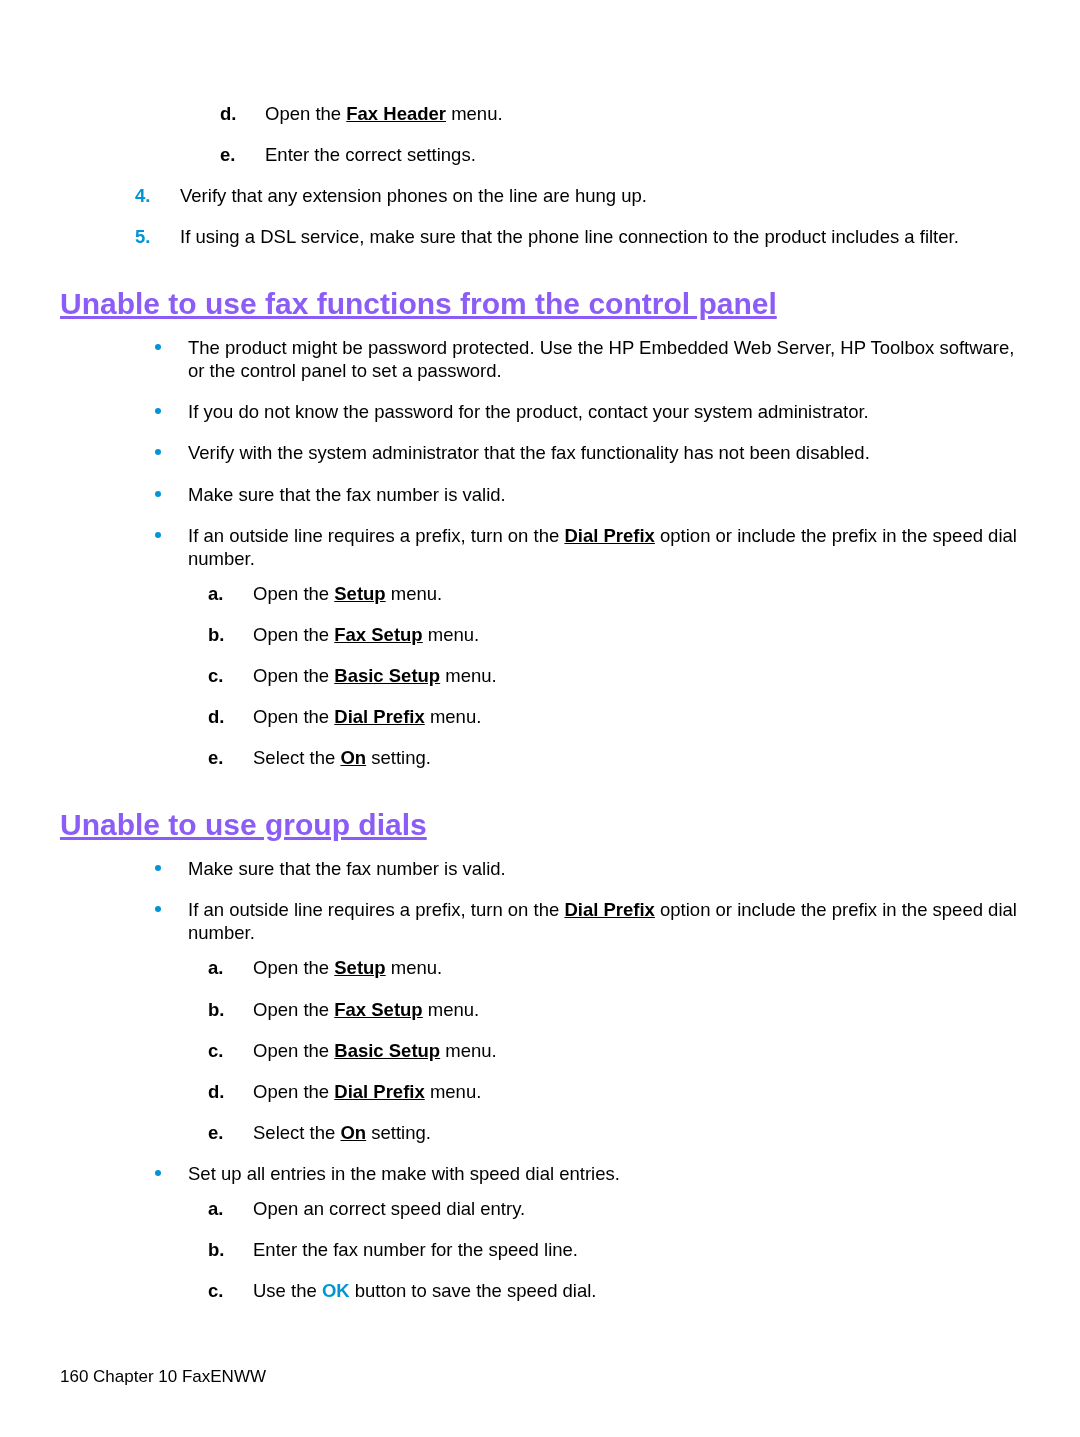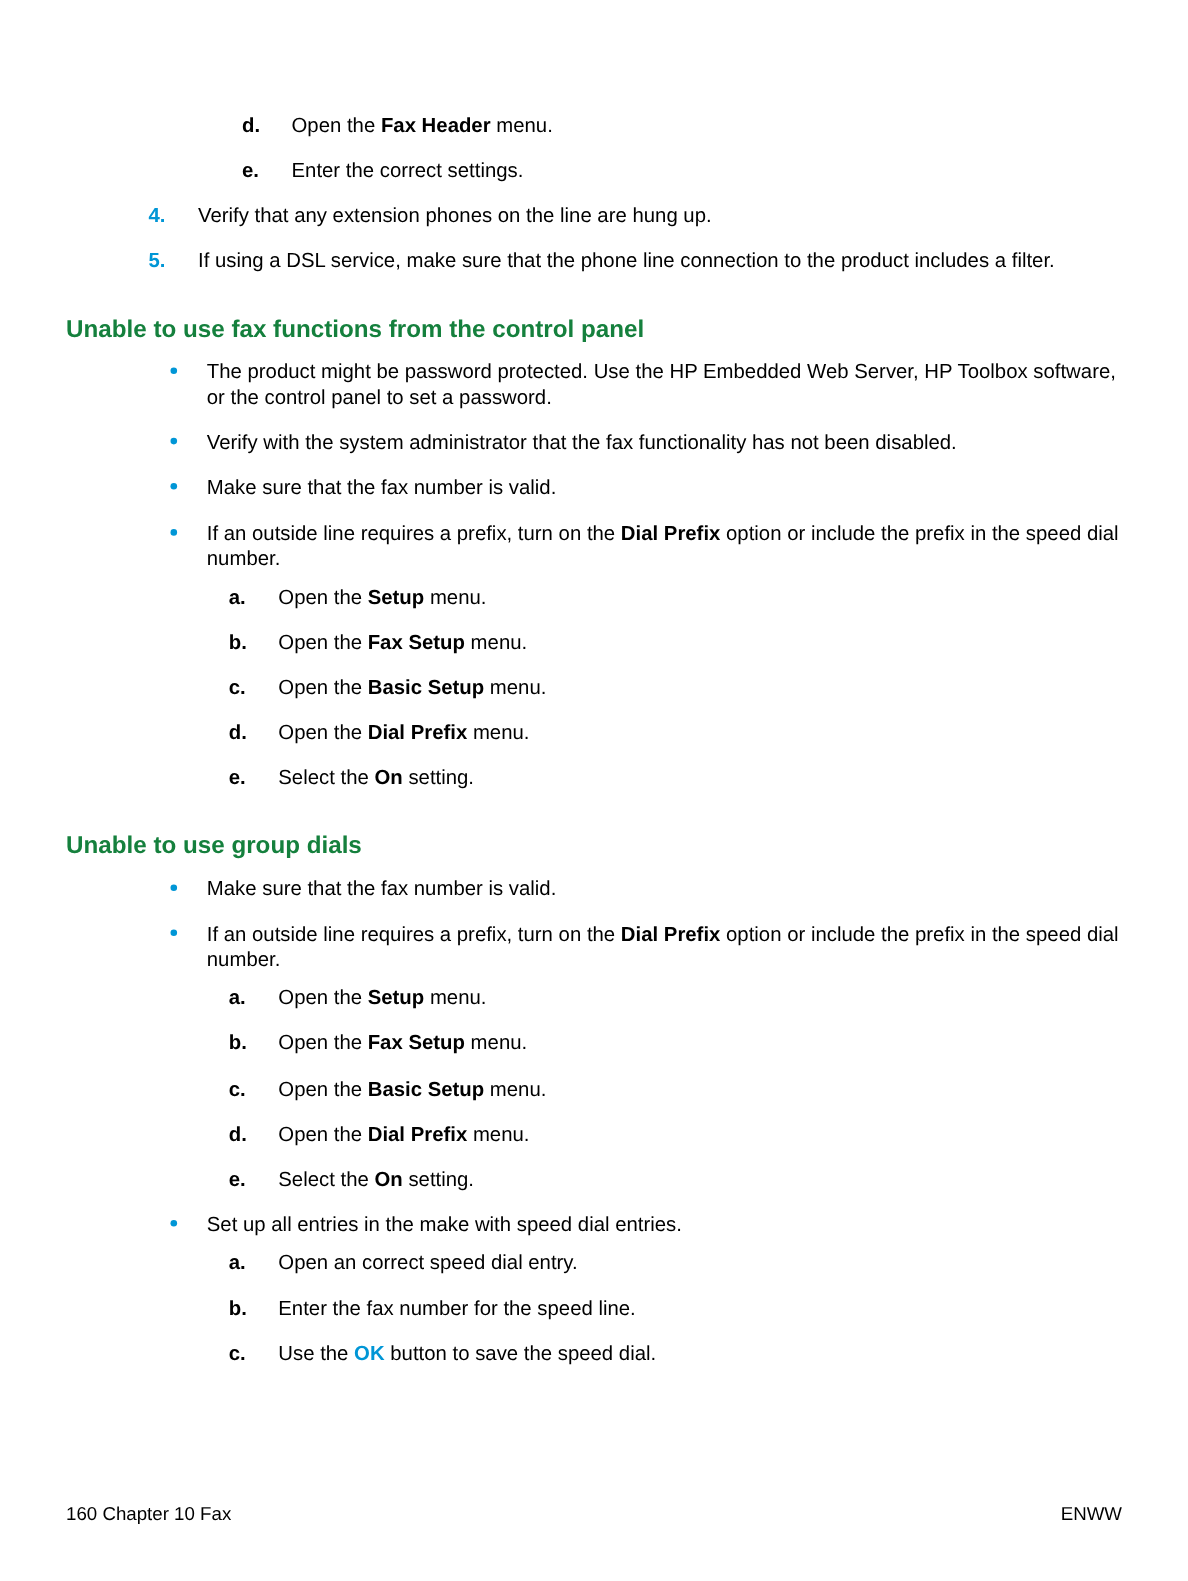--- a/index.html
+++ b/index.html
@@ -16,24 +16,25 @@
     width: 1080px;
     height: 1437px;
     box-sizing: border-box;
     padding: 90px 60px 50px 60px;
   }
   .content {
     font-size: 18.5px;
     line-height: 1.25;
   }
   h2 {
-    font-size: 22px;
+    font-size: 30px;
     font-weight: bold;
-    color: #15803d;
+    color: #8b5cf6;
     margin: 36px 0 14px 0;
+    text-decoration: underline;
   }
   ol.numbered {
     list-style: none;
     padding: 0;
     margin: 0 0 0 75px;
   }
   ol.numbered > li {
     position: relative;
     padding-left: 45px;
     margin-bottom: 18px;
@@ -77,30 +78,30 @@
   ul.bulleted > li > .bullet {
     position: absolute;
     left: 0;
     top: 8px;
     width: 6px;
     height: 6px;
     background: #0096d6;
     border-radius: 50%;
   }
 
-  .b { font-weight: bold; }
+  .b { font-weight: bold; text-decoration: underline; }
   .ok { color: #0096d6; font-weight: bold; }
 
   .footer {
     position: absolute;
     bottom: 50px;
     left: 60px;
     right: 60px;
     display: flex;
-    justify-content: space-between;
+    justify-content: flex-start;
     font-size: 17px;
   }
 </style>
 </head>
 <body>
 
 <div class="page">
   <div class="content">
 
     <ol class="lettered" style="margin-left:160px;">
@@ -121,20 +122,21 @@
       </li>
       <li>
         <span class="marker">5.</span>
         <span>If using a DSL service, make sure that the phone line connection to the product includes a filter.</span>
       </li>
     </ol>
 
     <h2>Unable to use fax functions from the control panel</h2>
     <ul class="bulleted">
       <li><span class="bullet"></span><span>The product might be password protected. Use the HP Embedded Web Server, HP Toolbox software, or the control panel to set a password.</span></li>
+      <li><span class="bullet"></span><span>If you do not know the password for the product, contact your system administrator.</span></li>
       <li><span class="bullet"></span><span>Verify with the system administrator that the fax functionality has not been disabled.</span></li>
     </ul>
 
     <ul class="bulleted">
       <li><span class="bullet"></span><span>Make sure that the fax number is valid.</span></li>
       <li><span class="bullet"></span>
         <span><span>If an outside line requires a prefix, turn on the </span><span class="b">Dial Prefix</span><span> option or include the prefix in the speed dial number.</span></span>
         <ol class="lettered" style="margin-left:20px;">
           <li><span class="marker">a.</span><span><span>Open the </span><span class="b">Setup</span><span> menu.</span></span></li>
           <li><span class="marker">b.</span><span><span>Open the </span><span class="b">Fax Setup</span><span> menu.</span></span></li>

